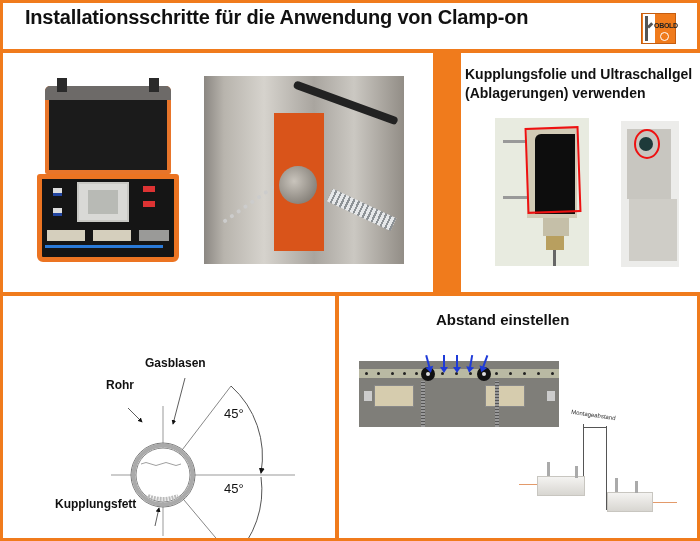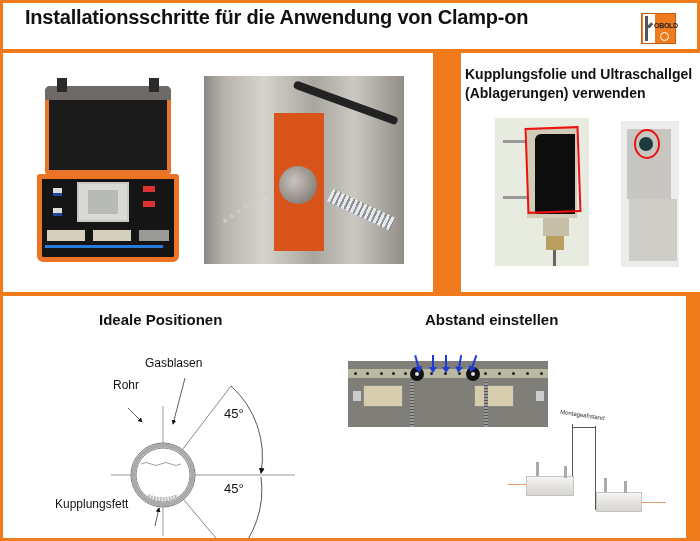--- a/index.html
+++ b/index.html
@@ -3,21 +3,21 @@
 <meta charset="utf-8">
 <style>
   * { box-sizing: border-box; margin: 0; padding: 0; }
   html, body { width: 700px; height: 541px; overflow: hidden; background: #f07b1c; }
   body { position: relative; font-family: "Liberation Sans", "DejaVu Sans", sans-serif; }
   .panel { position: absolute; background: #ffffff; }
   #header { left: 3px; top: 3px; width: 694px; height: 46px; }
   #p1 { left: 3px; top: 53px; width: 430px; height: 239px; }
   #p2 { left: 437px; top: 53px; width: 260px; height: 239px; margin-left: 24px; }
   #p3 { left: 3px; top: 296px; width: 332px; height: 242px; }
-  #p4 { left: 328px; top: 296px; width: 358px; height: 242px; }
+  #p4 { left: 339px; top: 296px; width: 358px; height: 242px; }
 
   .title { position: absolute; left: 22px; top: 5px; font-size: 20px; font-weight: bold; line-height: 19px; color: #111; letter-spacing: -0.2px; text-align: right; }
   .logo { position: absolute; left: 641px; top: 13px; width: 35px; height: 31px; background: #f07b1c; border: 1px solid #c55d10; }
   .logo .k { position: absolute; left: 1px; top: 0; width: 12px; height: 29px; background: #fff; }
   .logo .k::before { content: ""; position: absolute; left: 2px; top: 2px; width: 3px; height: 25px; background: #555; }
   .logo .k::after { content: ""; position: absolute; left: 5px; top: 12px; width: 6px; height: 3px; background: #555; transform: rotate(-45deg); transform-origin: left; }
   .logo .word { position: absolute; left: 12px; top: 8px; font-size: 7px; font-weight: bold; color: #222; letter-spacing: -0.3px; }
   .logo .o { position: absolute; left: 18px; top: 18px; width: 9px; height: 9px; border: 1px solid #fff; border-radius: 50%; }
 
   .ptitle { position: absolute; font-weight: bold; color: #111; font-size: 15px; line-height: 19px; }
@@ -53,21 +53,21 @@
   .img-a .wire { position: absolute; left: 58px; top: 132px; width: 3px; height: 16px; background: #666; }
   .img-a .pin { position: absolute; left: 8px; height: 3px; width: 24px; background: #999; }
   .img-b { position: absolute; left: 160px; top: 68px; width: 58px; height: 146px; background: #ececea; }
   .img-b .body1 { position: absolute; left: 6px; top: 8px; width: 44px; height: 70px; background: #c8c6c0; }
   .img-b .body2 { position: absolute; left: 8px; top: 78px; width: 48px; height: 62px; background: #cfcdc7; }
   .img-b .dot { position: absolute; left: 18px; top: 16px; width: 14px; height: 14px; border-radius: 50%; background: #1e3a3a; }
   .img-b .circle { position: absolute; left: 13px; top: 8px; width: 26px; height: 30px; border: 2px solid #e11; border-radius: 50%; }
 
   
   .diagram { position: absolute; left: 0; top: 0; width: 332px; height: 242px; }
-  .dlabel { position: absolute; font-size: 12px; font-weight: normal; color: #111; }
+  .dlabel { position: absolute; font-size: 12px; font-weight: bold; color: #111; }
   .dnum { position: absolute; font-size: 13px; color: #111; }
 
   
   .rail { position: absolute; left: 20px; top: 65px; width: 200px; height: 66px; background: #7f7e79; }
   .rail .bar { position: absolute; left: 0; top: 8px; width: 200px; height: 9px; background: #b9b9a3; }
   .rail .hole { position: absolute; top: 11px; width: 3px; height: 3px; border-radius: 50%; background: #222; }
   .rail .knob { position: absolute; top: 6px; width: 14px; height: 14px; border-radius: 50%; background: #111; }
   .rail .knob::after { content: ""; position: absolute; left: 5px; top: 5px; width: 4px; height: 4px; border-radius: 50%; background: #ddd; }
   .rail .shoe { position: absolute; top: 24px; width: 40px; height: 22px; background: #d6ccae; border: 1px solid #888; }
   .rail .rod { position: absolute; top: 20px; width: 4px; height: 46px; background: repeating-linear-gradient(0deg,#999 0 2px,#555 2px 3px); }
@@ -141,21 +141,20 @@
   </div>
   <div class="img-b">
     <div class="body1"></div>
     <div class="body2"></div>
     <div class="dot"></div>
     <div class="circle"></div>
   </div>
 </div>
 
 <div id="p3" class="panel">
-  <div class="ptitle" style="left:96px;top:14px">Ideale Positionen</div>
   <svg class="diagram" viewBox="0 0 332 242">
     <defs>
       <marker id="ah" markerWidth="6" markerHeight="6" refX="5" refY="3" orient="auto">
         <path d="M0,0 L6,3 L0,6 z" fill="#111"></path>
       </marker>
     </defs>
 
     <line x1="108" y1="179" x2="292" y2="179" stroke="#999" stroke-width="1"></line>
     <line x1="160" y1="110" x2="160" y2="240" stroke="#999" stroke-width="1"></line>
 
@@ -171,21 +170,21 @@
     <path d="M145,200 q15,6 30,0" fill="none" stroke="#bbb" stroke-width="4" stroke-dasharray="2,1"></path>
 
     <path d="M228,90 A95,95 0 0 1 258,177" fill="none" stroke="#555" stroke-width="1" marker-end="url(#ah)"></path>
     <path d="M258,181 A95,95 0 0 1 230,262" fill="none" stroke="#555" stroke-width="1" marker-end="url(#ah)"></path>
 
     <line x1="182" y1="82" x2="170" y2="128" stroke="#333" stroke-width="0.8" marker-end="url(#ah)"></line>
     <line x1="125" y1="112" x2="139" y2="126" stroke="#333" stroke-width="0.8" marker-end="url(#ah)"></line>
     <line x1="152" y1="230" x2="156" y2="212" stroke="#333" stroke-width="0.8" marker-end="url(#ah)"></line>
   </svg>
   <div class="dlabel" style="left:142px;top:60px">Gasblasen</div>
-  <div class="dlabel" style="left:110px;top:82px">Rohr</div>
+  <div class="dlabel" style="left:103px;top:82px">Rohr</div>
   <div class="dlabel" style="left:52px;top:201px">Kupplungsfett</div>
   <div class="dnum" style="left:221px;top:110px">45°</div>
   <div class="dnum" style="left:221px;top:185px">45°</div>
 </div>
 
 <div id="p4" class="panel">
   <div class="ptitle" style="left:97px;top:14px">Abstand einstellen</div>
   <div class="rail">
     <div class="bar"></div>
     <div class="hole" style="left:6px"></div>

